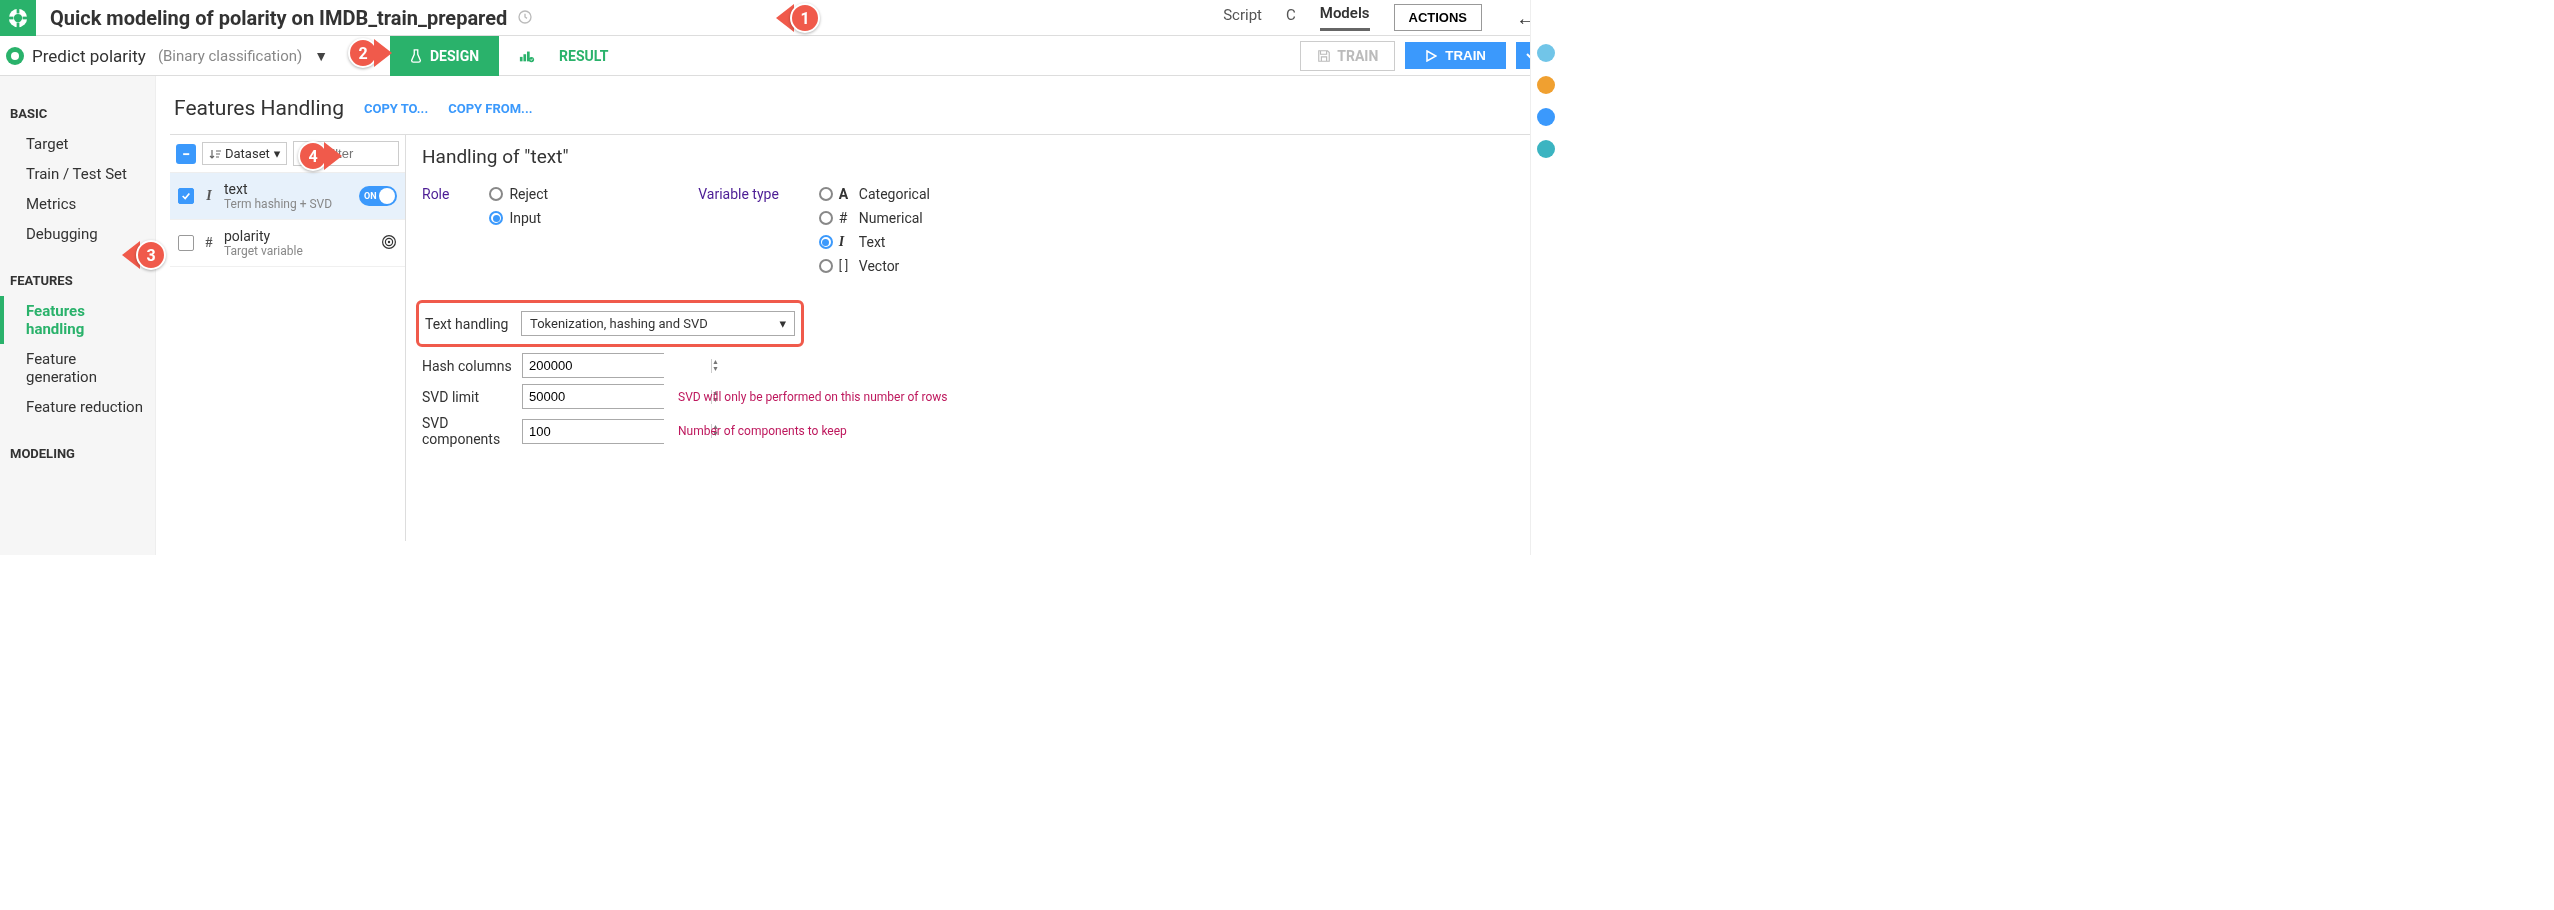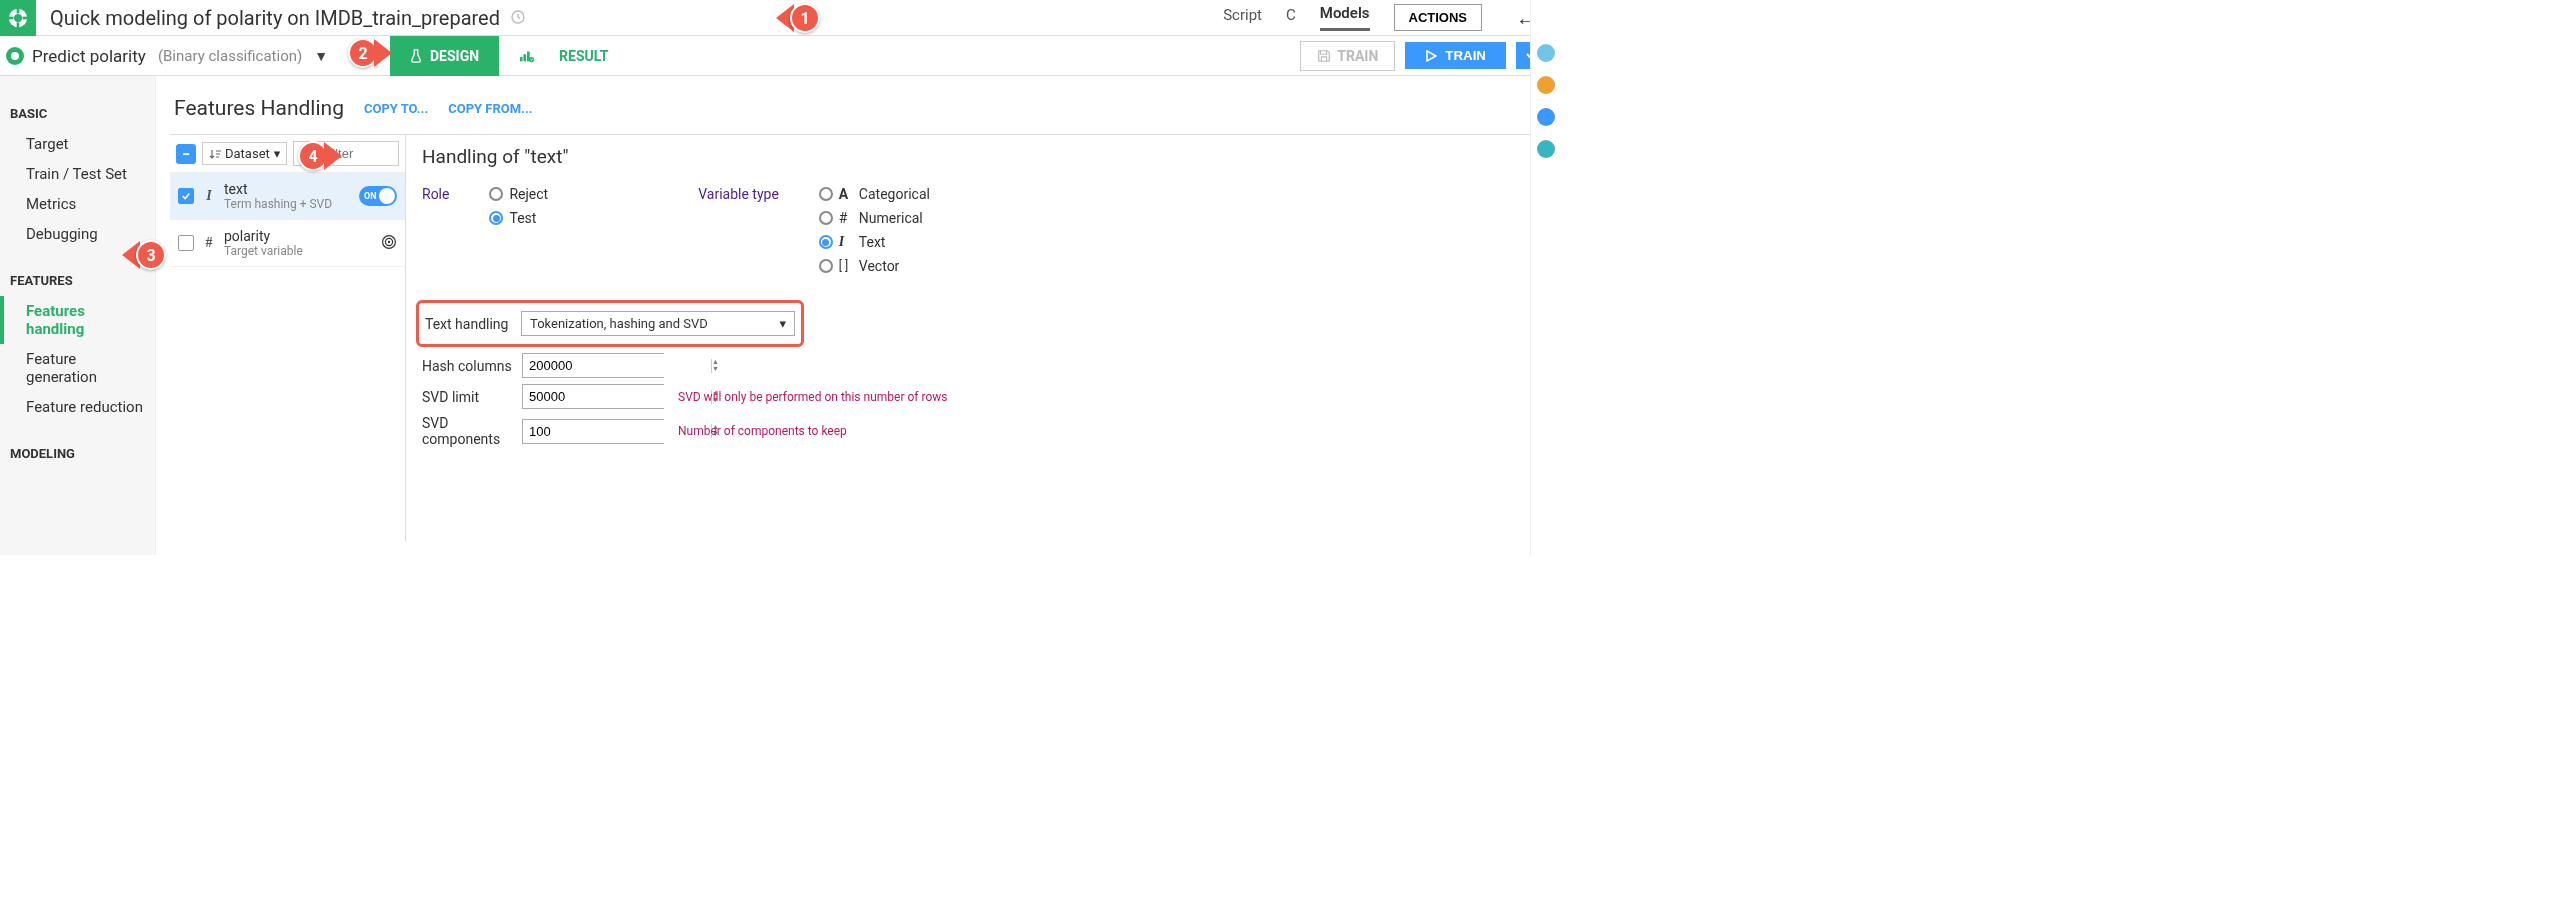--- a/index.html
+++ b/index.html
@@ -2,21 +2,21 @@
 <html><head>
 <meta charset="utf-8">
 <style>
 * { box-sizing: border-box; margin: 0; padding: 0; }
 body { font-family: -apple-system, BlinkMacSystemFont, "Segoe UI", Roboto, sans-serif; font-size: 14px; color: #333; background: #fff; width: 1560px; height: 555px; overflow: hidden; position: relative; }
 
 
 .topbar { height: 36px; display: flex; align-items: center; border-bottom: 1px solid #ddd; }
 .logo { width: 36px; height: 36px; background: #2ab26b; display: flex; align-items: center; justify-content: center; }
 .logo svg { width: 22px; height: 22px; }
-.page-title { font-size: 20px; font-weight: 400; margin-left: 14px; color: #333; flex: 1; display: flex; align-items: center; gap: 10px; }
+.page-title { font-size: 20px; font-weight: 700; margin-left: 14px; color: #333; flex: 1; display: flex; align-items: center; gap: 10px; }
 .clock-icon { color: #bbb; }
 .topnav { display: flex; align-items: center; gap: 24px; padding-right: 14px; }
 .topnav-item { font-size: 15px; color: #555; cursor: pointer; padding-bottom: 6px; }
 .topnav-item.active { color: #333; font-weight: 600; border-bottom: 3px solid #666; }
 .actions-btn { border: 1px solid #999; padding: 5px 14px; font-weight: 700; font-size: 13px; background: #fff; cursor: pointer; }
 .back-arrow { padding: 0 10px; font-size: 20px; cursor: pointer; color: #333; }
 
 
 .secondbar { height: 40px; display: flex; align-items: center; border-bottom: 1px solid #ddd; }
 .polarity-pill { display: flex; align-items: center; gap: 8px; padding-left: 6px; }
@@ -271,21 +271,21 @@
         <div class="role-block">
           <div style="display:flex;gap:40px">
             <div class="form-label" style="width:auto">Role</div>
             <div class="radio-col">
               <div class="radio-item">
                 <span class="radio"></span>
                 <span>Reject</span>
               </div>
               <div class="radio-item">
                 <span class="radio checked"></span>
-                <span>Test</span>
+                <span>Input</span>
               </div>
             </div>
           </div>
 
           <div style="display:flex;gap:40px">
             <div class="form-label" style="width:auto">Variable type</div>
             <div class="radio-col">
               <div class="radio-item">
                 <span class="radio"></span>
                 <span style="font-weight:700;width:14px">A</span>

